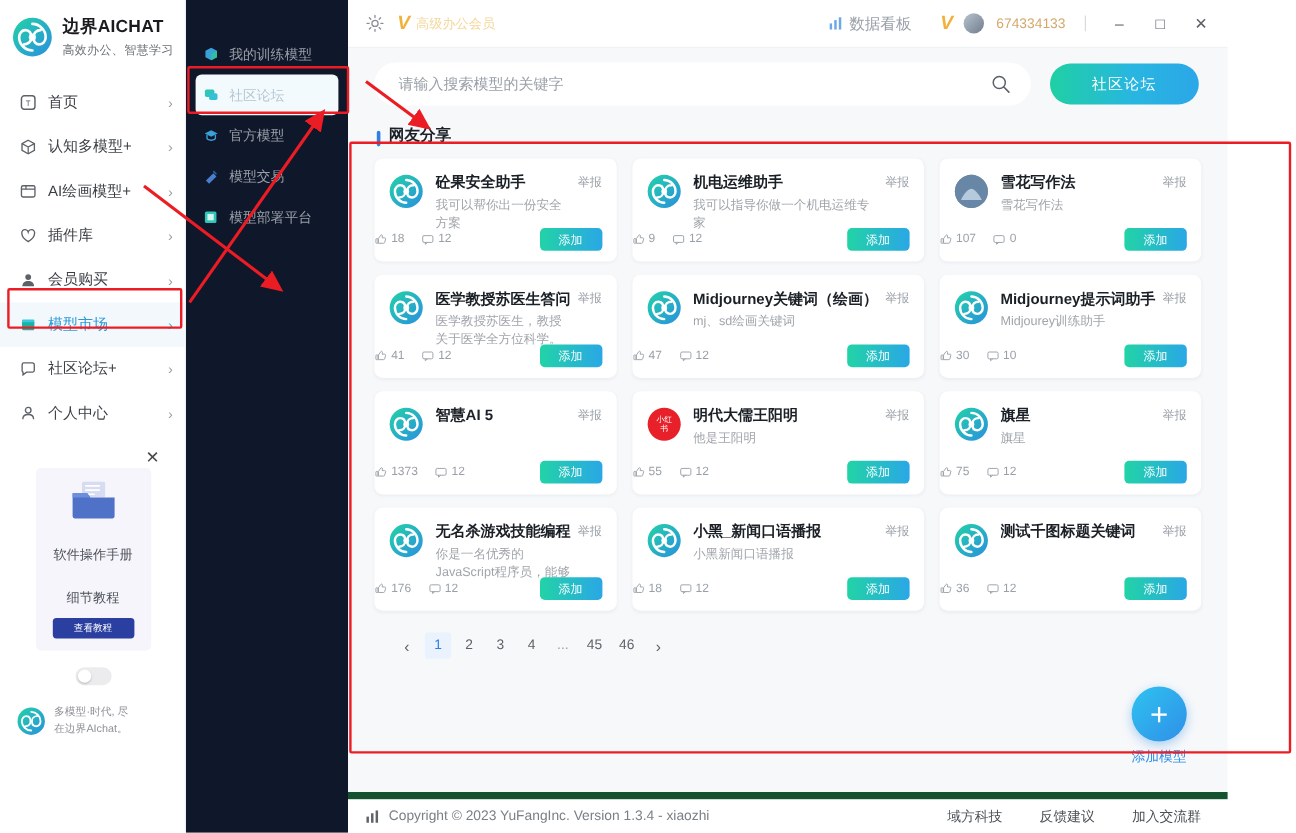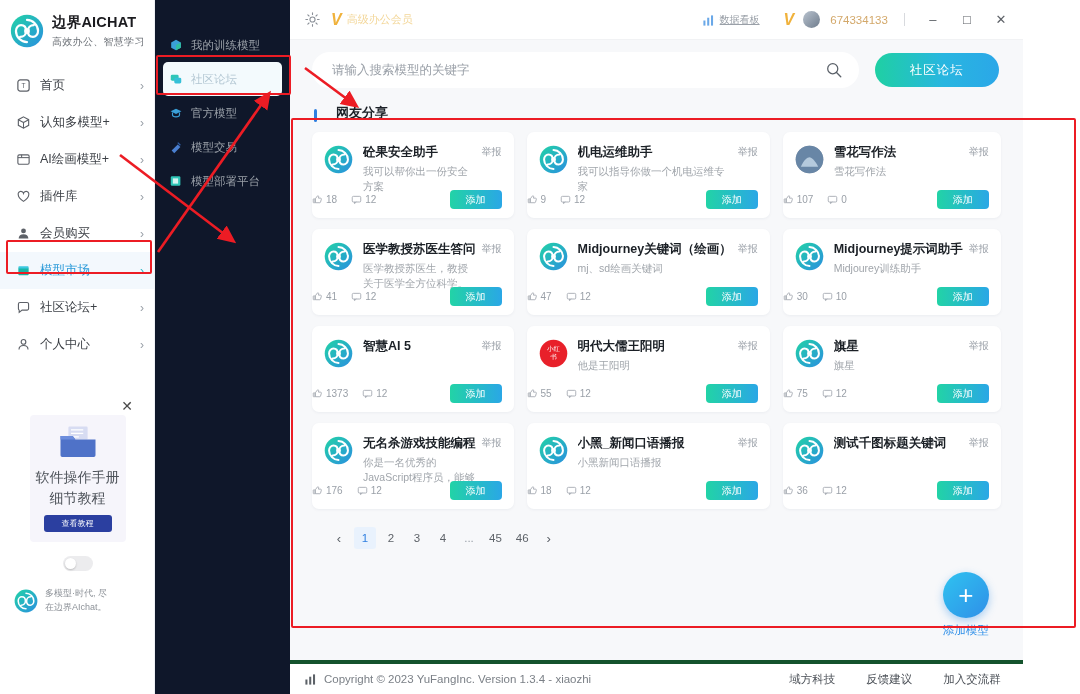--- a/index.html
+++ b/index.html
@@ -36,21 +36,21 @@
   .nav-item.active .nav-ico { color: #18b4a6; }
 
   
   .promo-wrap { position: absolute; left: 0; bottom: 80px; width: 155px; }
   .promo-close { position: absolute; right: 22px; top: 6px; font-size: 14px; color: #4a4a4a; cursor: pointer; line-height: 1; }
   .promo-card {
     margin: 22px auto 0; width: 96px; background: #f6f5fb;
     border-radius: 4px; padding: 8px 6px 10px; text-align: center;
   }
   .promo-folder { width: 42px; height: 36px; margin: 2px auto 6px; display:block; }
-  .promo-t { font-size: 14px; color: #4d5259; line-height: 1.45; }
+  .promo-t { font-size: 11px; color: #4d5259; line-height: 1.45; margin-top: 20px; }
   .promo-btn {
     margin: 7px auto 0; width: 68px; height: 17px; border-radius: 3px;
     background: #2b3fa0; color: #fff; font-size: 8px; display: flex;
     align-items: center; justify-content: center; cursor: pointer;
   }
   .toggle {
     margin: 14px auto 0; width: 30px; height: 15px; border-radius: 9px;
     background: #ececee; position: relative;  cursor: pointer;
   }
   .toggle::after { content:""; position:absolute; left:2px; top:2px; width:11px; height:11px; border-radius:50%; background:#fff; box-shadow:0 1px 2px rgba(0,0,0,.2); }
@@ -72,21 +72,21 @@
   .main { flex: 1; display: flex; flex-direction: column; background: #f7f8fa; position: relative; }
   .titlebar {
     height: 40px; background: #fff; display: flex; align-items: center;
     padding: 0 10px 0 14px; gap: 10px; border-bottom: 1px solid #f1f2f4;
   }
   .gear { width: 17px; height: 17px; color: #8b9098; cursor: pointer; }
   .vipbadge { display: flex; align-items: center; gap: 6px; }
   .vip-k { font-size: 16px; font-weight: bold; color: #f0b23c; font-style: italic; letter-spacing: -1px; }
   .vip-label { font-size: 11px; color: #f3d79a; }
   .tb-spacer { flex: 1; }
-  .tb-item { display: flex; align-items: flex-end; gap: 5px; font-size: 10px; color: #9aa0a8; cursor: pointer; text-decoration: underline; }
+  .tb-item { display: flex; align-items: center; gap: 5px; font-size: 13px; color: #9aa0a8; cursor: pointer; }
   .tb-ico { width: 13px; height: 13px; display:block; }
   .avatar-sm { width: 17px; height: 17px; border-radius: 50%; background: linear-gradient(135deg,#b9c3cf,#6f7c8c); flex:0 0 17px; }
   .uid { font-size: 11.5px; color: #d3a86a; }
   .divider-v { width: 1px; height: 13px; background: #d8dade; margin: 0 6px; }
   .winbtn { width: 24px; height: 24px; display: flex; align-items: center; justify-content: center; color: #5e6268; cursor: pointer; font-size: 13px; }
 
   
   .searchrow { height: 60px; display: flex; align-items: center; padding: 0 24px 0 22px; gap: 16px; background: #f7f8fa; }
   .searchbox {
     flex: 1; height: 36px; background: #fff; border-radius: 18px;
@@ -99,21 +99,21 @@
   .searchbox input::placeholder { color: #9aa0a8; }
   .search-ico { width: 18px; height: 18px; margin-right: 10px; color: #5a6068; cursor: pointer; }
   .importbtn {
     width: 124px; height: 34px; border-radius: 17px; border: 0; cursor: pointer;
     background: linear-gradient(90deg, #1fd0a3 0%, #28b6e0 55%, #2ba7e8 100%);
     color: #fff; font-size: 12.5px; font-family: inherit; letter-spacing: 1px;
   }
 
   
   .panel { flex: 1; margin: 0 22px 0 22px; position: relative; }
-  .sec-title { display: flex; align-items: flex-end; gap: 19px; padding: 4px 0 10px 2px; font-family: Liberation Mono, monospace; }
+  .sec-title { display: flex; align-items: flex-end; gap: 7px; padding: 4px 0 10px 2px; font-family: Liberation Mono, monospace; }
   .sec-bar { width: 3px; height: 13px; background: #2f7fe0; border-radius: 2px; }
   .sec-text { font-size: 13px; font-weight: bold; color: #1c2127; }
 
   .grid { display: grid; grid-template-columns: repeat(3, 1fr); gap: 11px 13px; }
   .card {
     background: #fff; border-radius: 7px; height: 86px;
     padding: 12px 12px 0 12px; position: relative;
     box-shadow: 0 1px 3px rgba(23,40,70,.05);
   }
   .card-top { display: flex; gap: 10px; }
@@ -149,21 +149,21 @@
     box-shadow: 0 3px 9px rgba(47,143,232,.4);
   }
   .fab-label { font-size: 11.5px; color: #2f8fe8; margin-top: 5px; }
 
   
   .ann { position: absolute; border: 2px solid #ec1c24; border-radius: 2px; pointer-events: none; }
   .ann-svg { position: absolute; left: 0; top: 0; width: 1080px; height: 694px; pointer-events: none; }
 
   
   .footer {
-    height: 34px; background: #fff; border-top: 4px solid #14532d;
+    height: 34px; background: #fff; border-top: 6px solid #14532d;
     display: flex; align-items: center; padding: 0 22px 0 14px; gap: 7px;
   }
   .copy { font-size: 11.5px; color: #7b8087; }
   .f-spacer { flex: 1; }
   .f-link { font-size: 11.5px; color: #4b5057; margin-left: 24px; cursor: pointer; }
   .f-ico { width: 13px; height: 13px; color: #5d6268; display:block; }
 </style>
 </head>
 <body>
 

